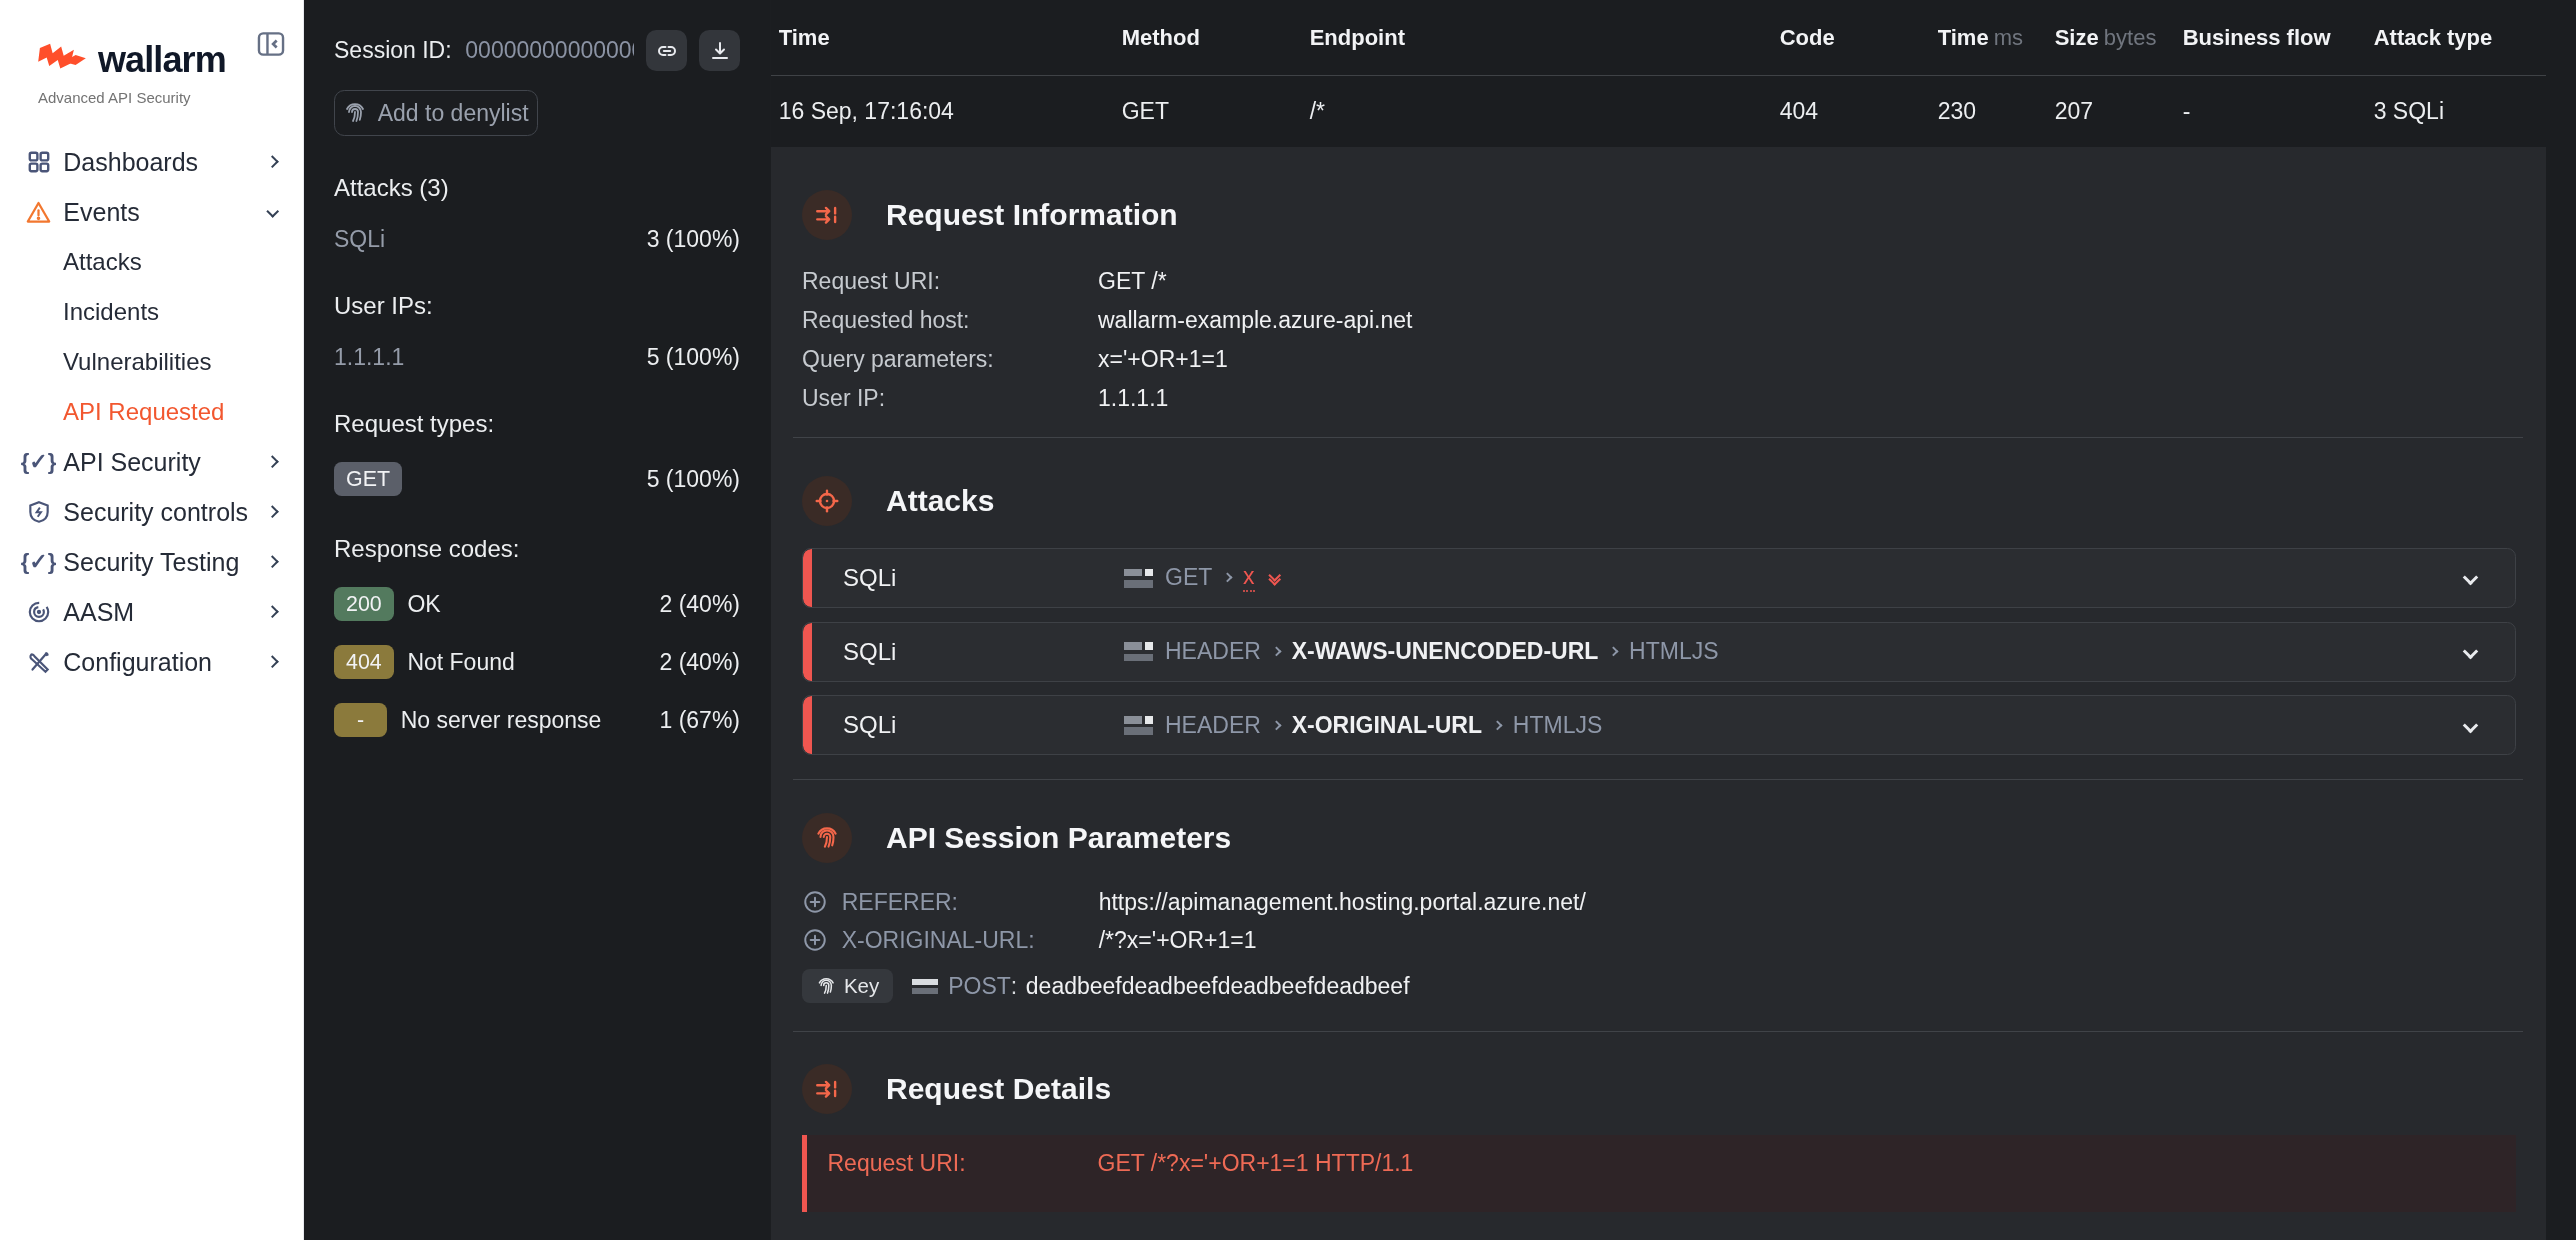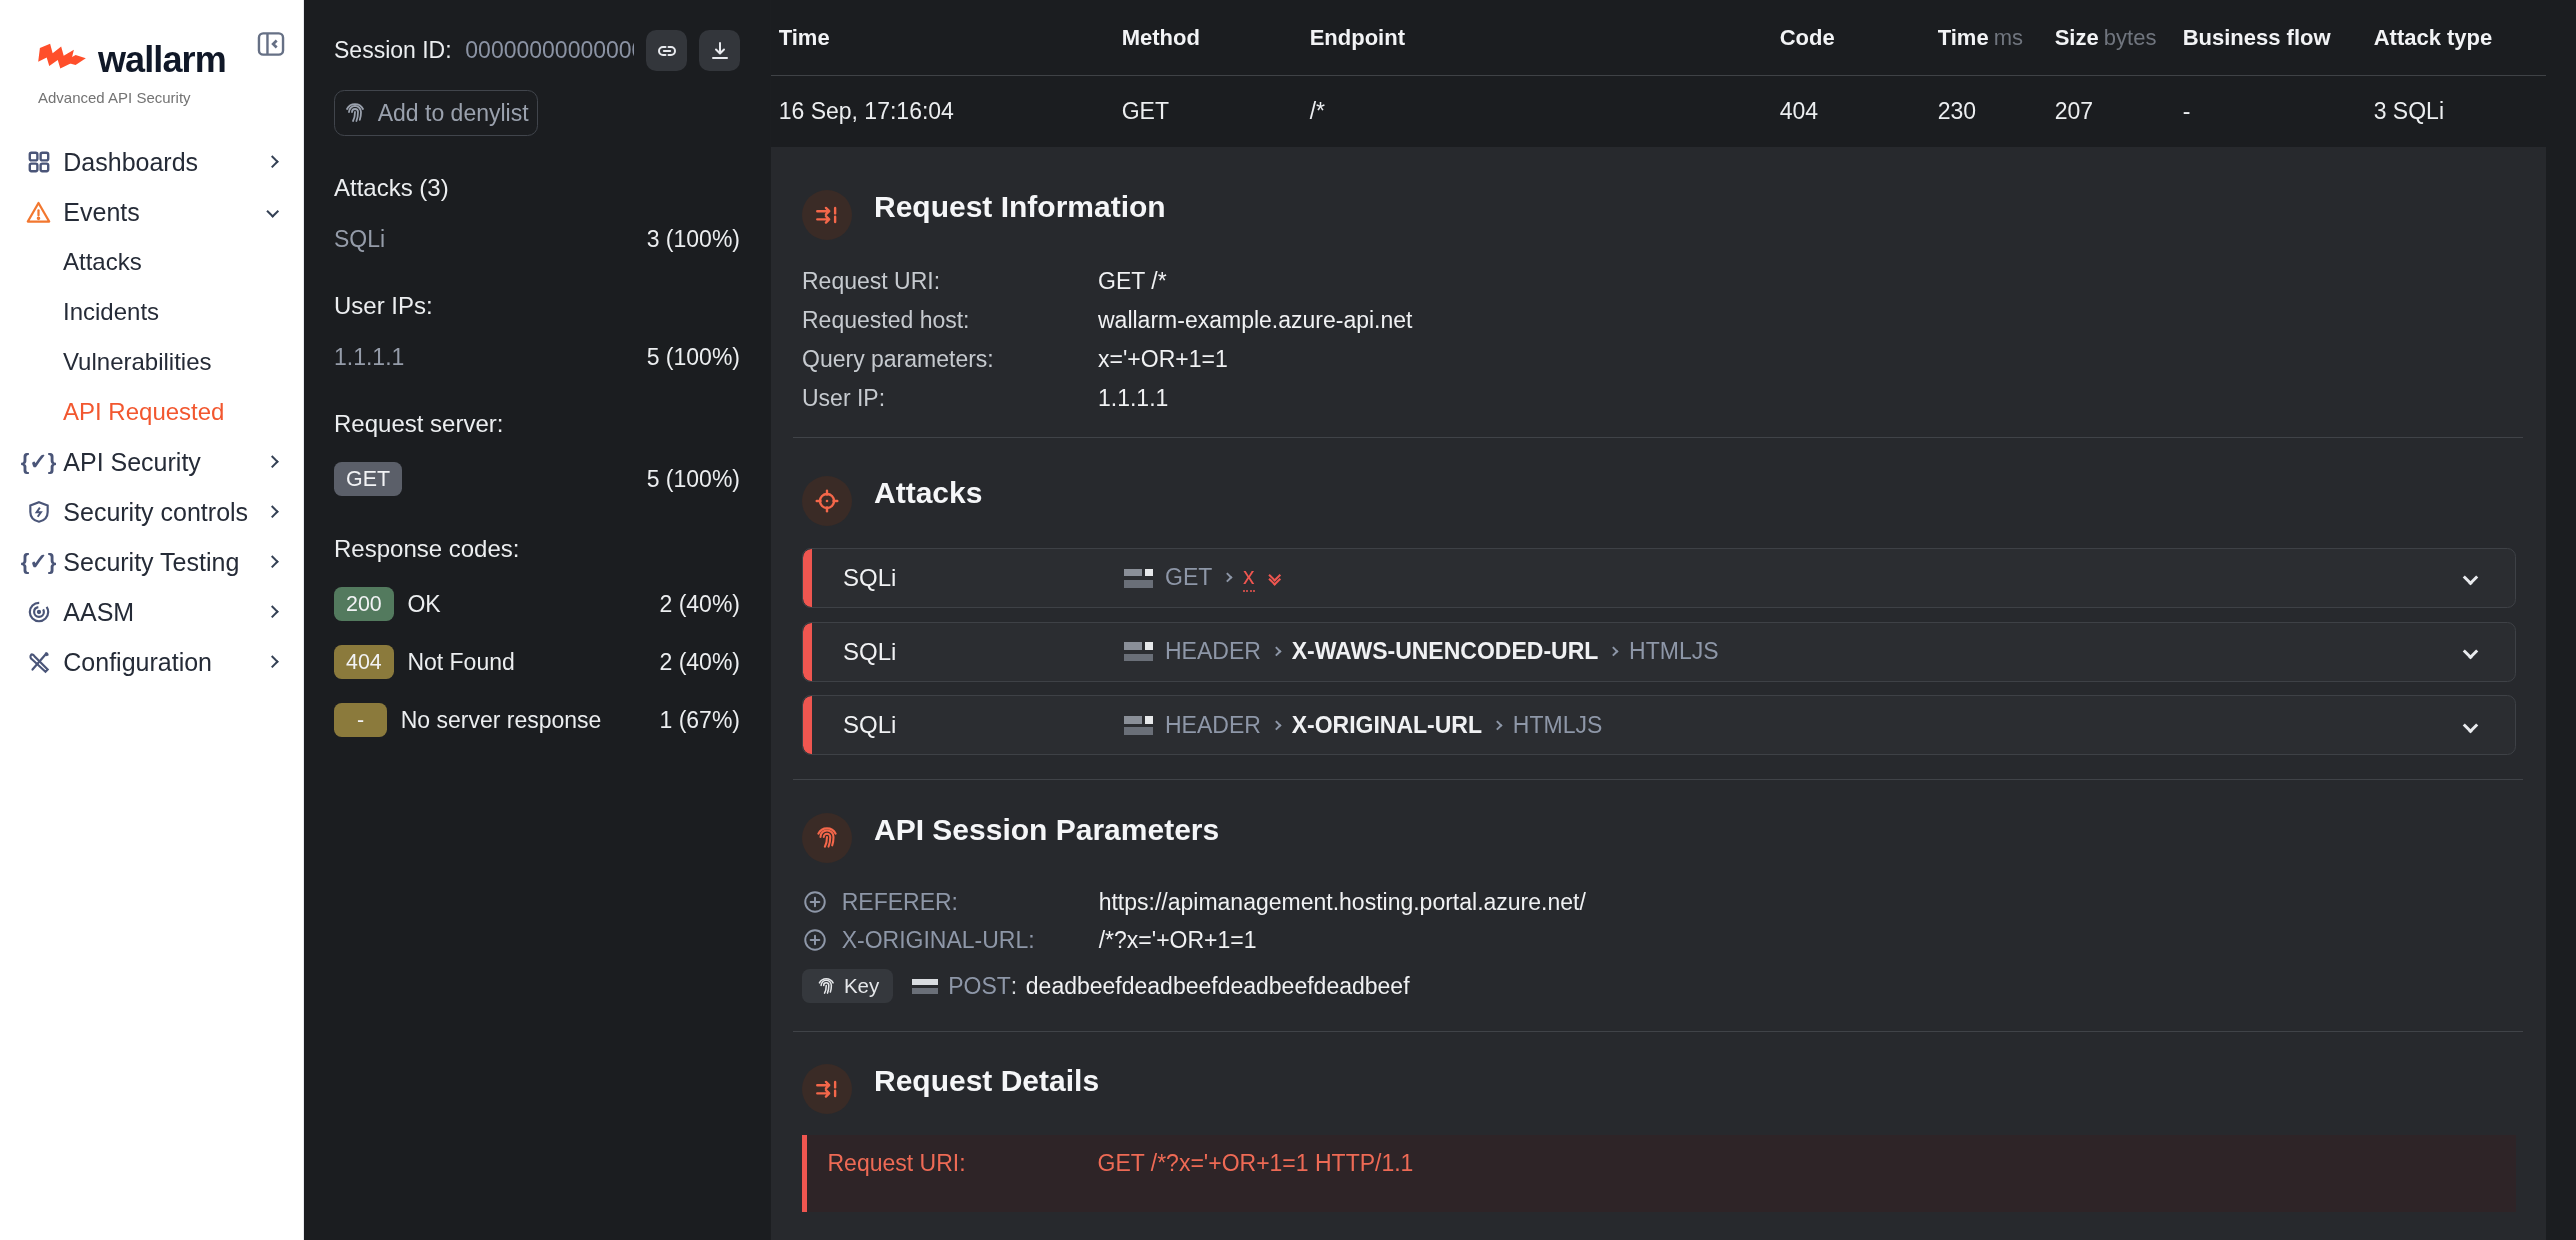--- a/index.html
+++ b/index.html
@@ -72,21 +72,21 @@
   .thead .th { font-size:22px; font-weight:700; color:#f2f3f5; white-space:nowrap; }
   .thead .unit { font-weight:400; color:#70757e; margin-left:5.1px; }
   .trow { height:71px; cursor:pointer; }
   .trow .td { font-size:23px; color:#eceef0; white-space:nowrap; }
 
   
   .detail {
     position:absolute; left:0; top:147px; width:1775px; height:1093px;
     background:#27292d; overflow:hidden;
   }
-  .sec-head { display:flex; align-items:flex-start; gap:22px; margin-left:31px; }
+  .sec-head { display:flex; align-items:center; gap:34px; margin-left:31px; }
   .sec-icon {
     width:50px; height:50px; border-radius:50%; background:#3a2b26;
     display:flex; align-items:center; justify-content:center; color:#f4674a; flex:0 0 50px;
   }
   .sec-title { font-size:30px; font-weight:700; color:#f5f6f8; }
   .kv { display:flex; margin-left:31px; height:39px; align-items:center; }
   .kv .k { width:296px; font-size:23px; color:#c6cacf; flex:0 0 296px; }
   .kv .v { font-size:23px; color:#f0f1f3; }
   .divider { height:0.9px; background:#404348; margin:0 23px 0 22px; }
 
@@ -283,21 +283,21 @@
     <span class="k">SQLi</span>
     <span class="v">3 (100%)</span>
   </div>
 
   <div class="sp-h mt46">User IPs:</div>
   <div class="sp-row">
     <span class="k">1.1.1.1</span>
     <span class="v">5 (100%)</span>
   </div>
 
-  <div class="sp-h mt46">Request server:</div>
+  <div class="sp-h mt46">Request types:</div>
   <div class="sp-row">
     <span class="badge gray">GET</span>
     <span class="v">5 (100%)</span>
   </div>
 
   <div class="sp-h mt46">Response codes:</div>
   <div class="sp-row">
     <span class="badge green">200</span>
     <span class="btext">OK</span>
     <span class="v">2 (40%)</span>

